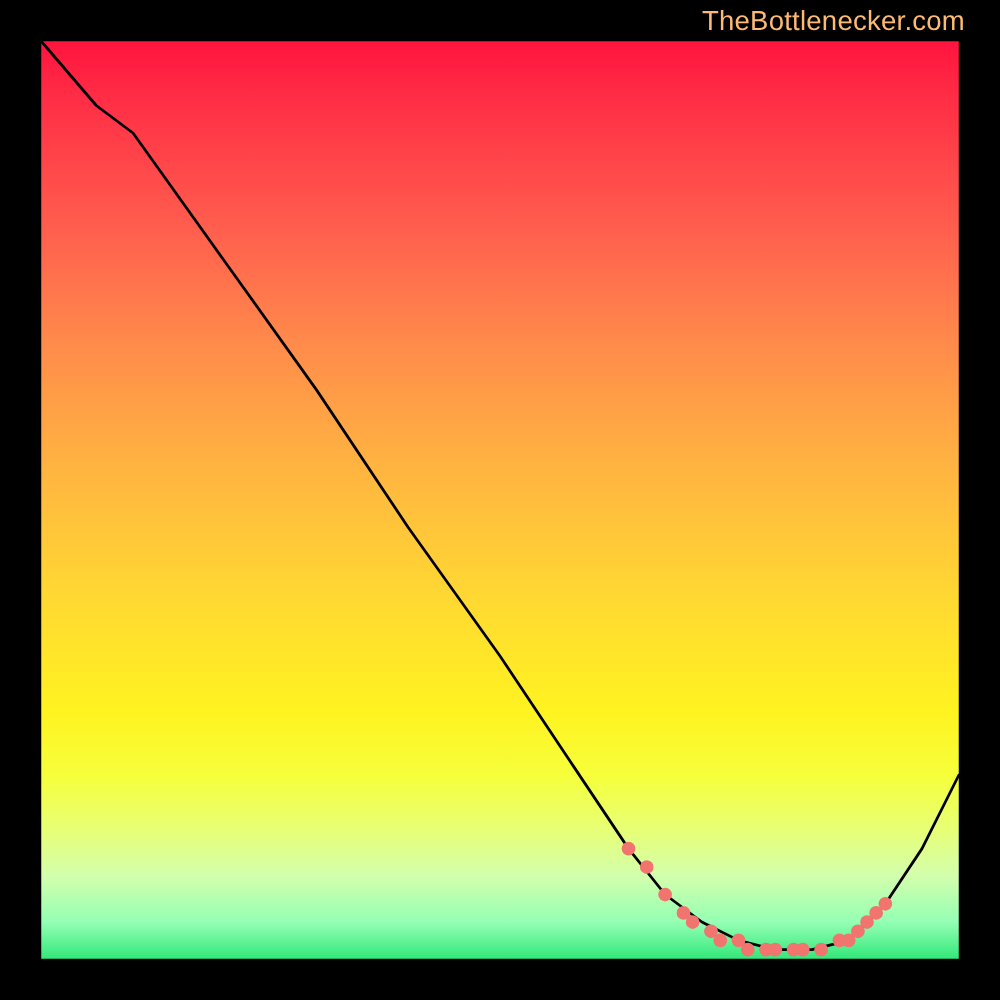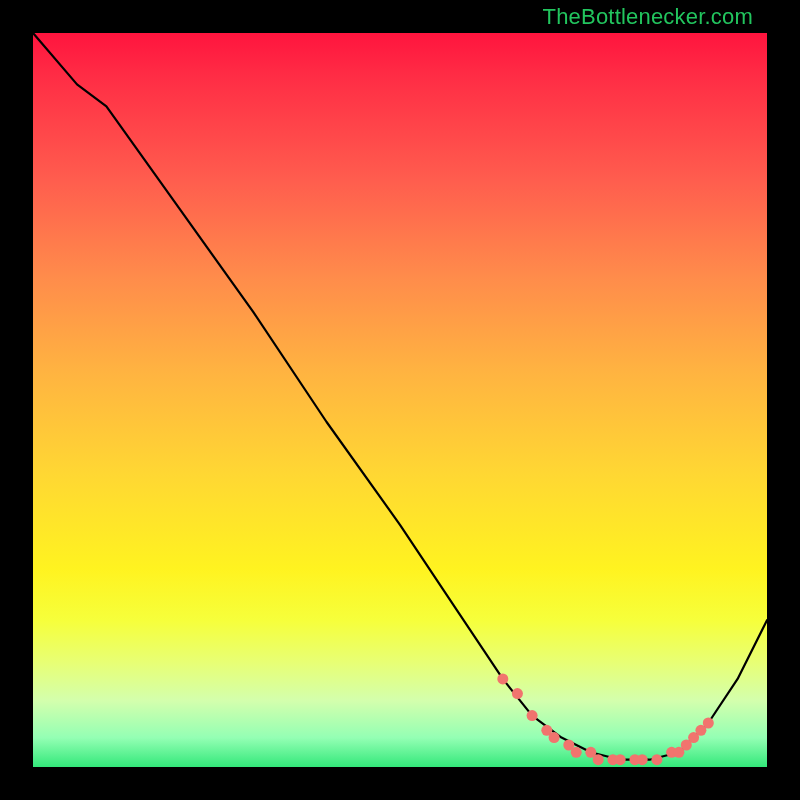--- a/index.html
+++ b/index.html
@@ -28,22 +28,22 @@
       #f6ff3b 80%,
       #e7ff77 86%,
       #d3ffad 91%,
       #94ffb4 96%,
       #33e87a 100%
     );
   }
   .attribution {
     position: absolute;
     top: 4px;
-    right: 47px;
-    color: #22c55e;
+    right: 28px;
+    color: #fdba74;
     font-size: 22px;
     letter-spacing: 0.2px;
     text-align: right;
   }
   svg.plot {
     position: absolute;
     left: 33px;
     top: 33px;
     width: 734px;
     height: 734px;

